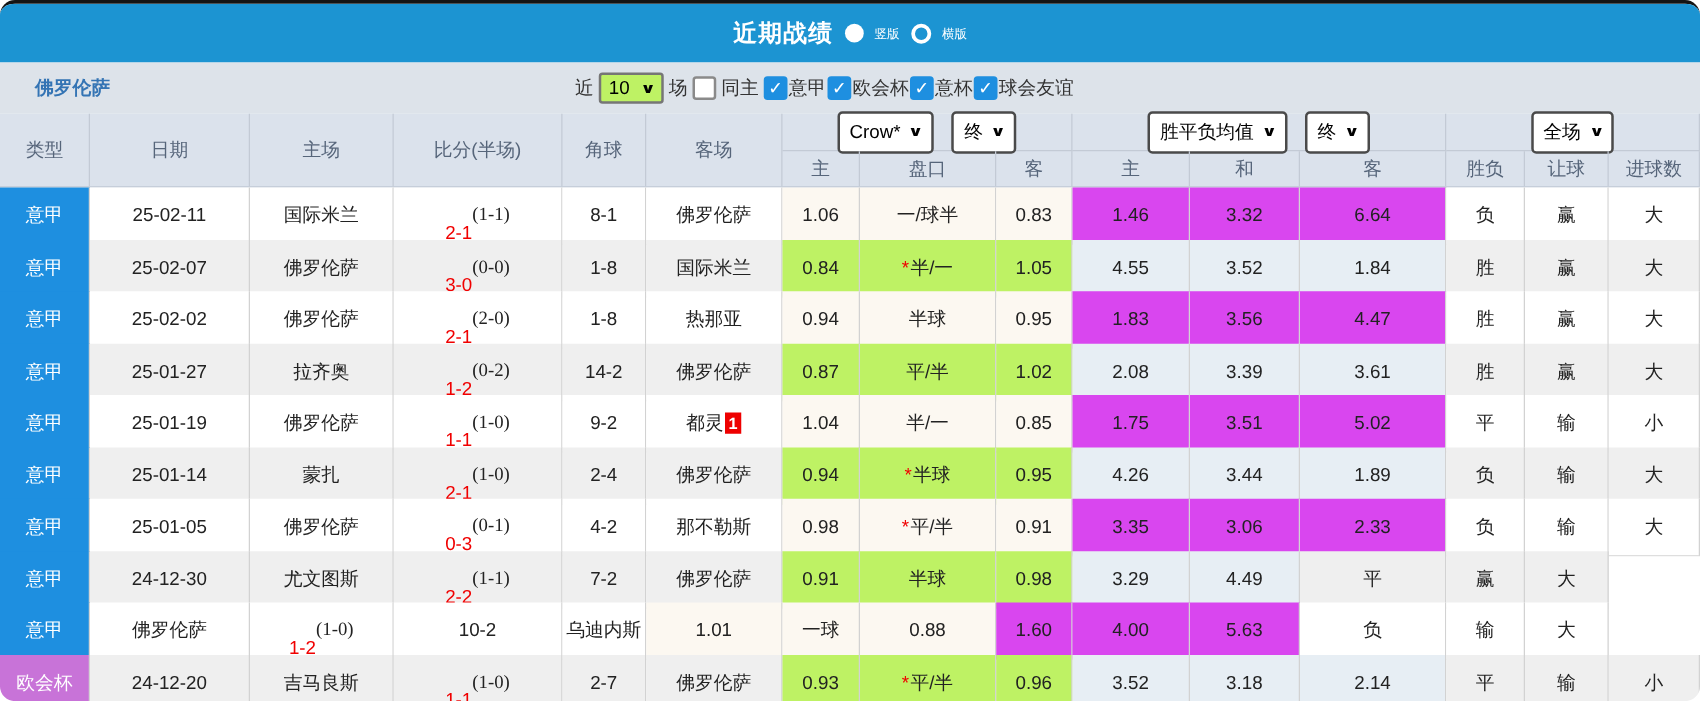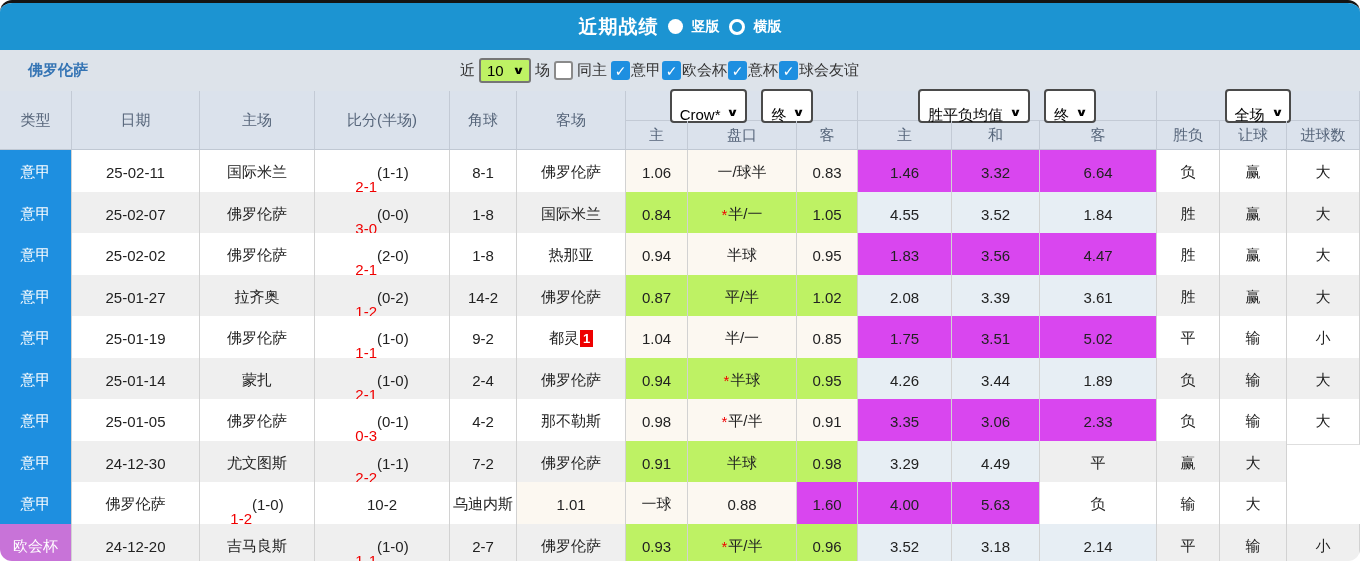--- a/index.html
+++ b/index.html
@@ -10,21 +10,21 @@
   }
   
   .titlebar{
     height:47px; background:#1c94d2; display:flex; align-items:center;
     justify-content:center; gap:9px; color:#fff;
   }
   .titlebar .ttl{ font-size:19px; font-weight:bold; letter-spacing:1px; }
   .radio{ width:15px; height:15px; border-radius:50%; display:inline-block; }
   .radio.sel{ background:#fff; }
   .radio.unsel{ border:3px solid #fff; background:transparent; width:16px; height:16px; }
-  .titlebar .rlabel{ font-size:14px;font-weight:bold; }
+  .titlebar .rlabel{ font-size:10px; }
   
   .filterbar{
     height:41px; background:#dde3ea; display:flex; align-items:center; font-size:15px; color:#333;
   }
   .teamname{ padding-left:28px; width:460px; font-size:15px; font-weight:bold; color:#3474b4; }
   .filters{ display:flex; align-items:center; gap:4px; }
   .numselect{
     display:inline-flex; align-items:center; justify-content:space-between;
     background:#bef264; border:2px solid #767676; border-radius:3px;
     padding:2px 6px; min-width:52px; font-size:15px; color:#000; gap:6px;
@@ -37,38 +37,38 @@
   
   .grid{ display:grid;
     grid-template-columns:72px 128px 115px 135px 67px 109px 62px 109px 61px 94px 88px 117px 63px 67px 73px; }
   .thead{ background:#dbe2ec; border-bottom:1px solid #c0c8d3; grid-template-rows:30px 28px; }
   .thead .cell{ display:flex; align-items:center; justify-content:center;
     color:#56657a; font-size:15px; border-right:1px solid #c3cad5; }
   .thead .span2{ grid-row:1/3; }
   .thead .grp{ grid-row:1; border-bottom:1px solid #c3cad5; display:flex; gap:14px; align-items:center; justify-content:center; }
   .thead .sub{ grid-row:2; }
   .dd{
-    display:inline-flex; gap:8px; background:#fff; color:#000;
+    display:inline-flex; align-items:center; gap:8px; background:#fff; color:#000;
     border:2px solid #4a4a4a; border-radius:4px; padding:15px 8px; font-size:15px; height:34px;
   }
   
   .trow{ height:41.5px; }
   .trow .cell{ display:flex; align-items:center; justify-content:center; font-size:15px;
     color:#222; border-right:1px solid #d2d2d2; border-bottom:1px solid #dedede; }
   .trow.odd .cell{ background:#fff; }
   .trow.even .cell{ background:#efefef; }
   .trow.odd .c-odds{ background:#fcf8f1; }
   .trow.even .c-odds{ background:#bef264; }
   .trow.odd .c-avg{ background:#d946ef; }
   .trow.even .c-avg{ background:#e7eef4; }
   .typecell{ color:#fff !important; }
   .t-navy{ color:#36455f; }
   .t-teamgreen{ color:#4e9c50; }
   .scoremain{ color:#f00000;margin-top:28px; }
-  .scorehalf{ color:#222; }
+  .scorehalf{ color:#222;font-family:Liberation Serif, serif; }
   .hdc{ color:#6a6acd; }
   .star{ color:#f00000; margin-right:1px; }
   .avgside{ color:#2e3c55; }
   .avgdraw{ color:#3766c8; }
   .r-red{ color:#f04545; }
   .r-green{ color:#4e9c4e; }
   .r-blue{ color:#4545e0; }
   .badge{ background:#ee0000; color:#fff; font-size:13px; font-weight:bold;
     padding:0 3px; margin-left:1px; line-height:17px; }
 </style>

